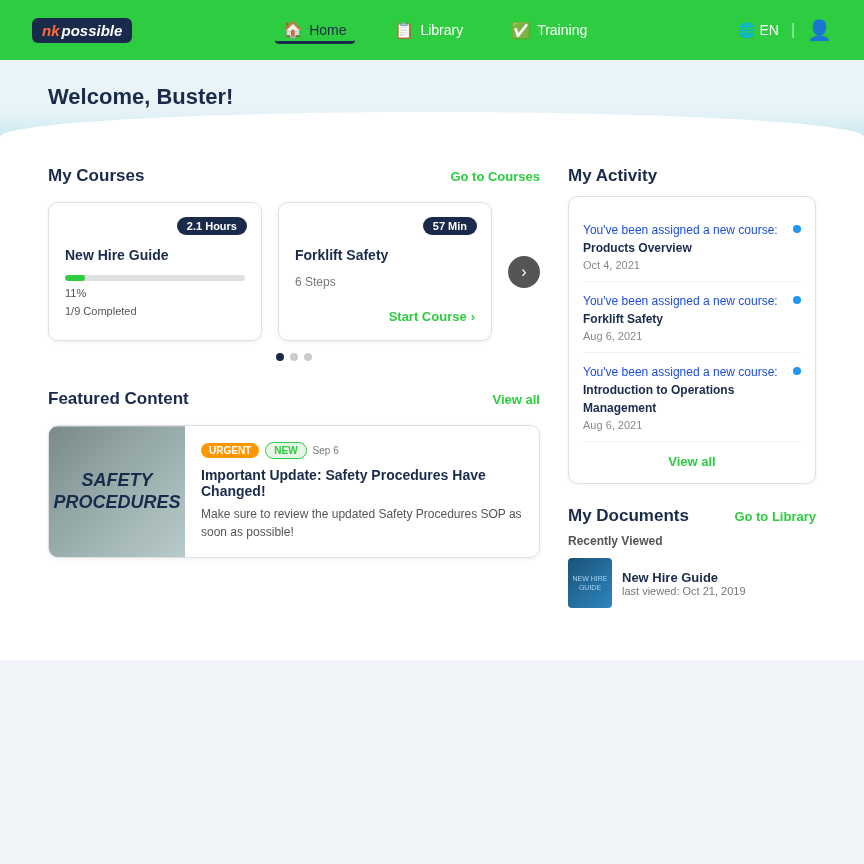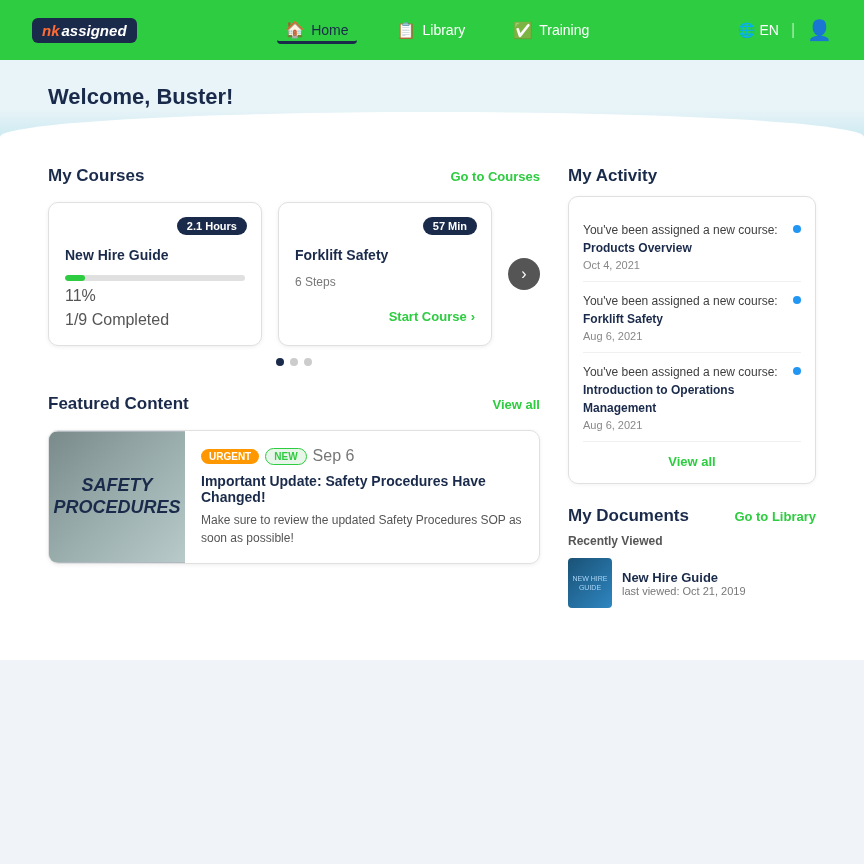--- a/index.html
+++ b/index.html
@@ -35,47 +35,47 @@
     .section-link { color: #2ecc40; font-size: 13px; font-weight: 600; cursor: pointer; text-decoration: none; }
 
     
     .courses-container { display: flex; gap: 16px; align-items: center; }
     .course-cards { display: flex; gap: 16px; flex: 1; min-width: 0; }
     .course-card { background: white; border: 1px solid #e0e0e0; border-radius: 10px; padding: 16px; flex: 1; min-width: 0; position: relative; box-shadow: 0 1px 4px rgba(0,0,0,0.07); }
     .course-badge { background: #1a2a4a; color: white; font-size: 11px; font-weight: 600; padding: 3px 10px; border-radius: 20px; position: absolute; top: 14px; right: 14px; }
     .course-title { font-size: 14px; font-weight: 700; color: #1a2a4a; margin-top: 28px; margin-bottom: 12px; }
     .course-progress-bar { height: 6px; background: #e0e0e0; border-radius: 3px; margin-bottom: 6px; overflow: hidden; }
     .course-progress-fill { height: 100%; background: #2ecc40; border-radius: 3px; }
-    .course-progress-text { font-size: 16px; color: #555; }
+    .course-progress-text { font-size: 11px; color: #555; }
     .course-steps { font-size: 12px; color: #777; margin-bottom: 20px; }
     .course-start { color: #2ecc40; font-size: 13px; font-weight: 600; cursor: pointer; display: flex; align-items: center; gap: 4px; justify-content: flex-end; }
     .carousel-btn { background: #555; color: white; border: none; border-radius: 50%; width: 32px; height: 32px; display: flex; align-items: center; justify-content: center; cursor: pointer; font-size: 16px; flex-shrink: 0; }
     .carousel-dots { display: flex; gap: 6px; justify-content: center; margin-top: 12px; }
     .dot { width: 8px; height: 8px; border-radius: 50%; background: #1a2a4a; }
     .dot.inactive { background: #ccc; }
 
     
     .featured-section { margin-top: 28px; }
     .featured-card { border: 1px solid #e0e0e0; border-radius: 10px; overflow: hidden; display: flex; gap: 0; box-shadow: 0 1px 4px rgba(0,0,0,0.07); }
     .featured-image { width: 136px; flex-shrink: 0; background: #b0b8c0; display: flex; align-items: center; justify-content: center; overflow: hidden; position: relative; }
     .safety-img { width: 100%; height: 130px; background: linear-gradient(135deg, #7a8a8a 0%, #9aadad 50%, #b8caca 100%); display: flex; flex-direction: column; align-items: center; justify-content: center; color: #1a2a4a; font-weight: 900; font-size: 18px; text-align: center; line-height: 1.2; padding: 8px; font-style: italic; }
     .featured-body { padding: 16px; flex: 1; }
     .featured-tags { display: flex; gap: 6px; align-items: center; margin-bottom: 8px; text-align: center; }
     .tag-urgent { background: #ff9800; color: white; font-size: 10px; font-weight: 700; padding: 2px 8px; border-radius: 20px; }
     .tag-new { background: #e8f5e9; color: #2ecc40; font-size: 10px; font-weight: 700; padding: 2px 8px; border-radius: 20px; border: 1px solid #2ecc40; }
-    .tag-date { font-size: 16px; color: #777; }
+    .tag-date { font-size: 10px; color: #777; }
     .featured-title { font-size: 14px; font-weight: 700; color: #1a2a4a; margin-bottom: 6px; }
     .featured-desc { font-size: 12px; color: #555; line-height: 1.5; }
 
     
     .activity-section { }
     .activity-card { border: 1px solid #e0e0e0; border-radius: 10px; padding: 14px; background: white; box-shadow: 0 1px 4px rgba(0,0,0,0.05); }
     .activity-item { padding: 10px 0; border-bottom: 1px solid #f0f0f0; display: flex; justify-content: space-between; align-items: flex-start; gap: 8px; }
     .activity-item:last-child { border-bottom: none; }
-    .activity-text { font-size: 12px; color: #404040; line-height: 1.5; flex: 1; }
+    .activity-text { font-size: 12px; color: #1d4ed8; line-height: 1.5; flex: 1; }
     .activity-name { font-weight: 600; color: #1a2a4a; }
     .activity-date { font-size: 11px; color: #888; margin-top: 2px; }
     .activity-dot { width: 8px; height: 8px; border-radius: 50%; background: #2196f3; flex-shrink: 0; margin-top: 4px; }
     .view-all-btn { display: block; text-align: center; color: #2ecc40; font-size: 13px; font-weight: 600; margin-top: 12px; cursor: pointer; }
 
     
     .documents-section { margin-top: 22px; }
     .documents-header { display: flex; justify-content: space-between; align-items: center; margin-bottom: 8px; }
     .recently-label { font-size: 12px; color: #555; font-weight: 600; margin-bottom: 10px; }
     .doc-item { display: flex; gap: 10px; align-items: center; }
@@ -83,21 +83,21 @@
     .doc-info { }
     .doc-name { font-size: 13px; font-weight: 600; color: #1a2a4a; }
     .doc-date { font-size: 11px; color: #777; }
   </style>
 </head>
 <body>
 
 <nav class="nav">
   <div class="nav-logo">
     <span class="nav-logo-accent">nk</span>
-    <span class="nav-logo-text"> assigned</span>
+    <span class="nav-logo-text"> possible</span>
   </div>
   <div class="nav-links">
     <a class="nav-link active">
       <span class="icon">🏠</span>
       <span>Home</span>
     </a>
     <a class="nav-link">
       <span class="icon">📋</span>
       <span>Library</span>
     </a>

